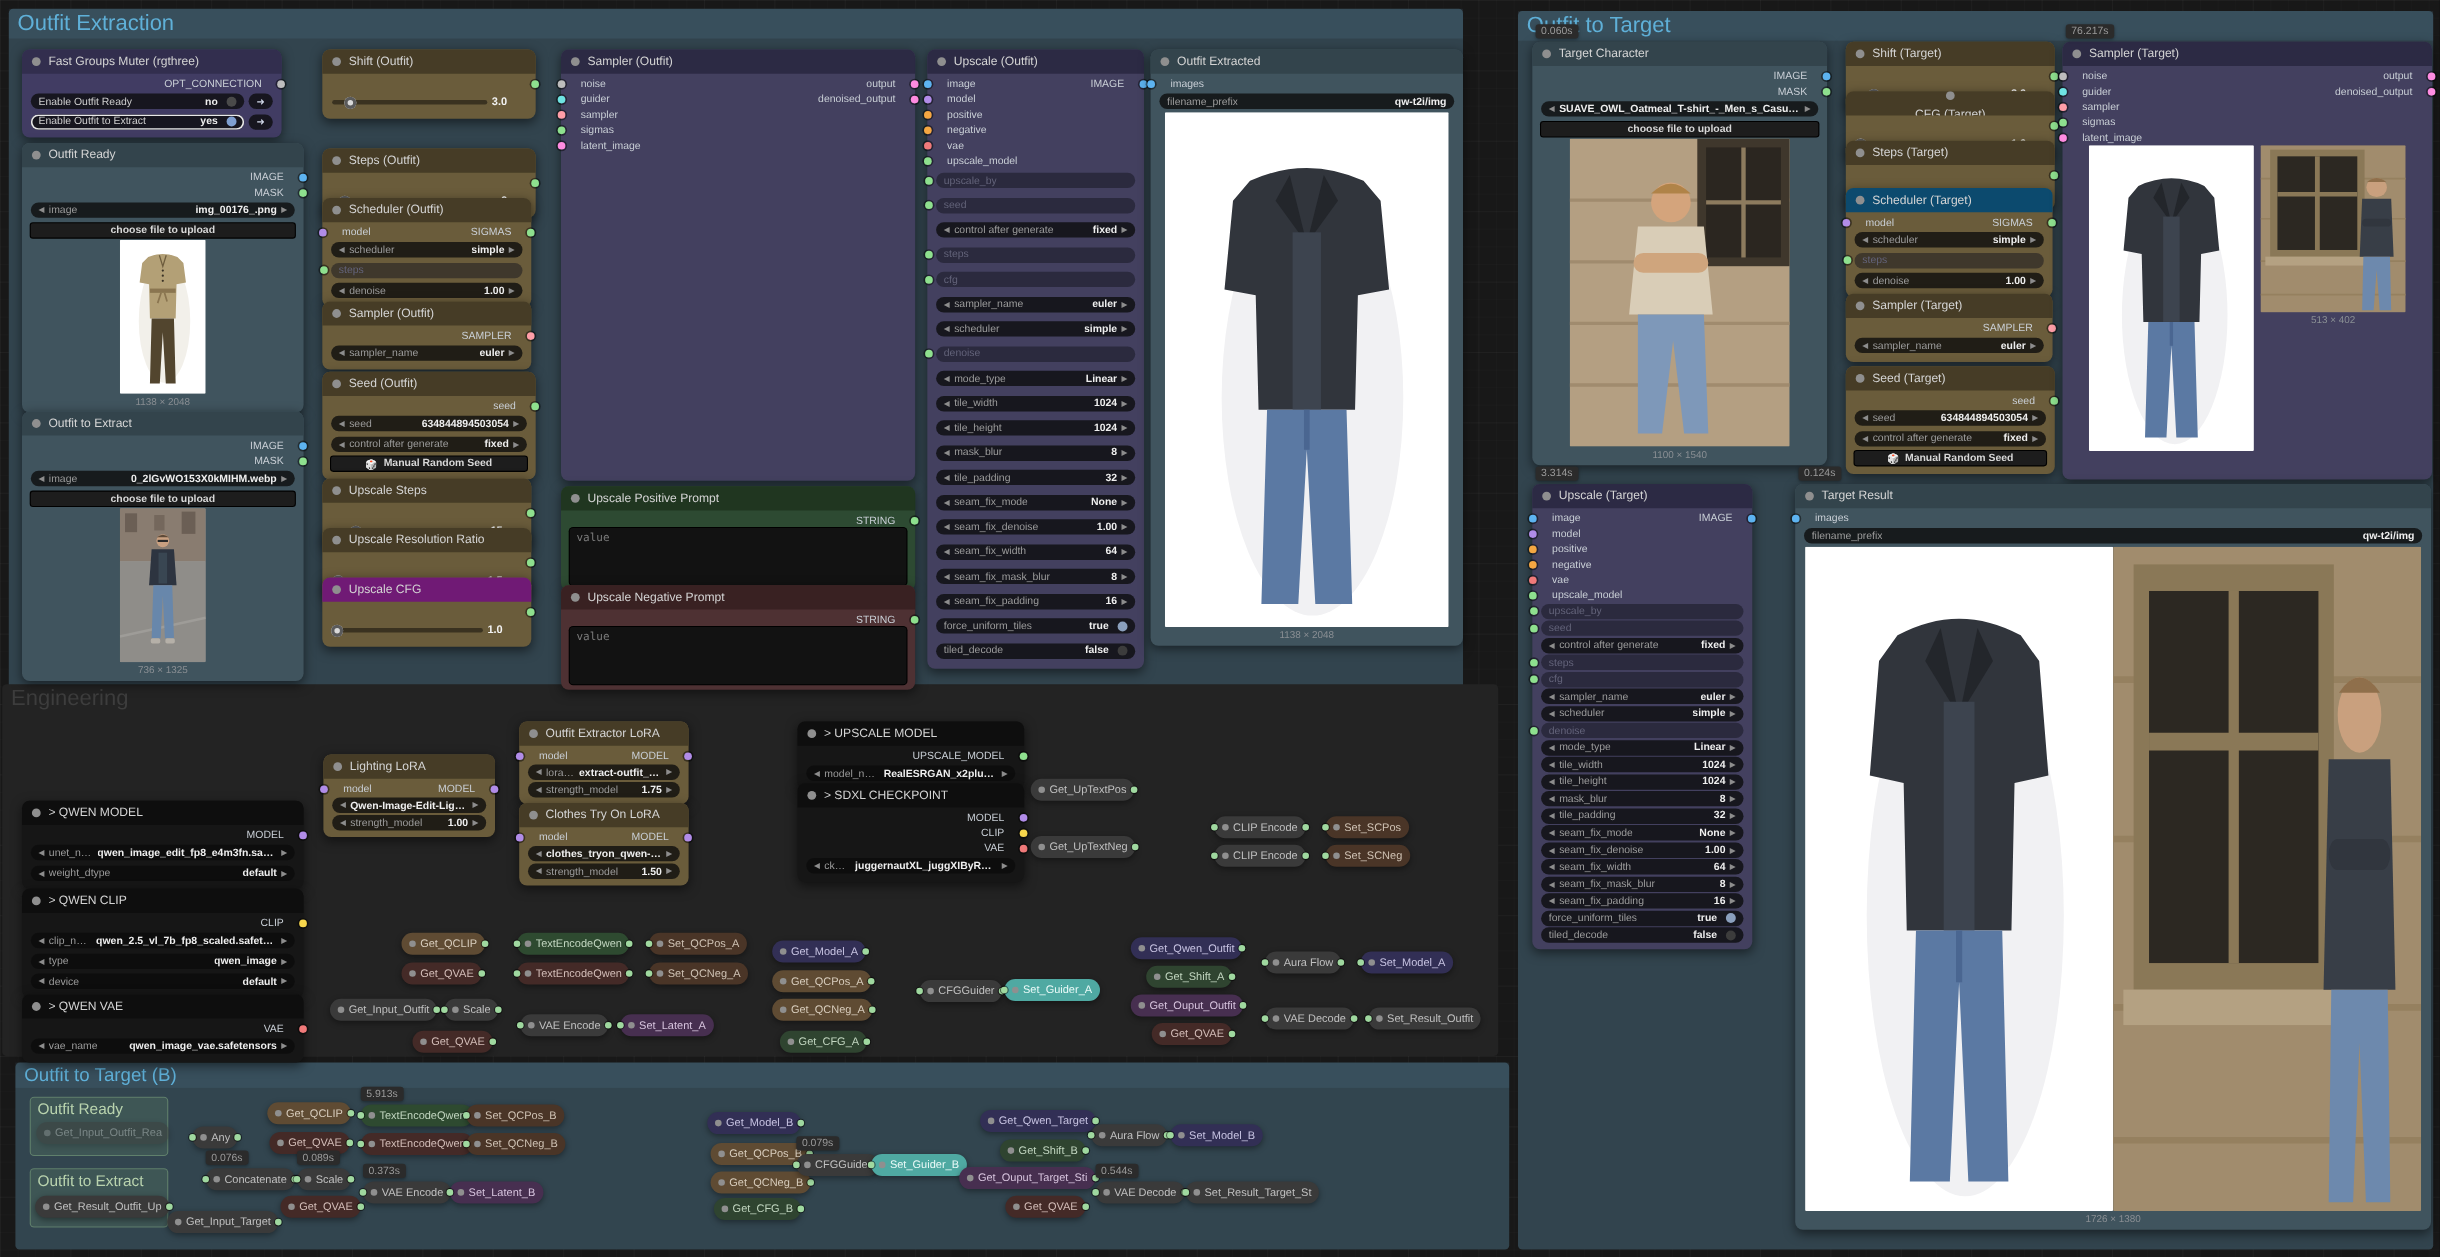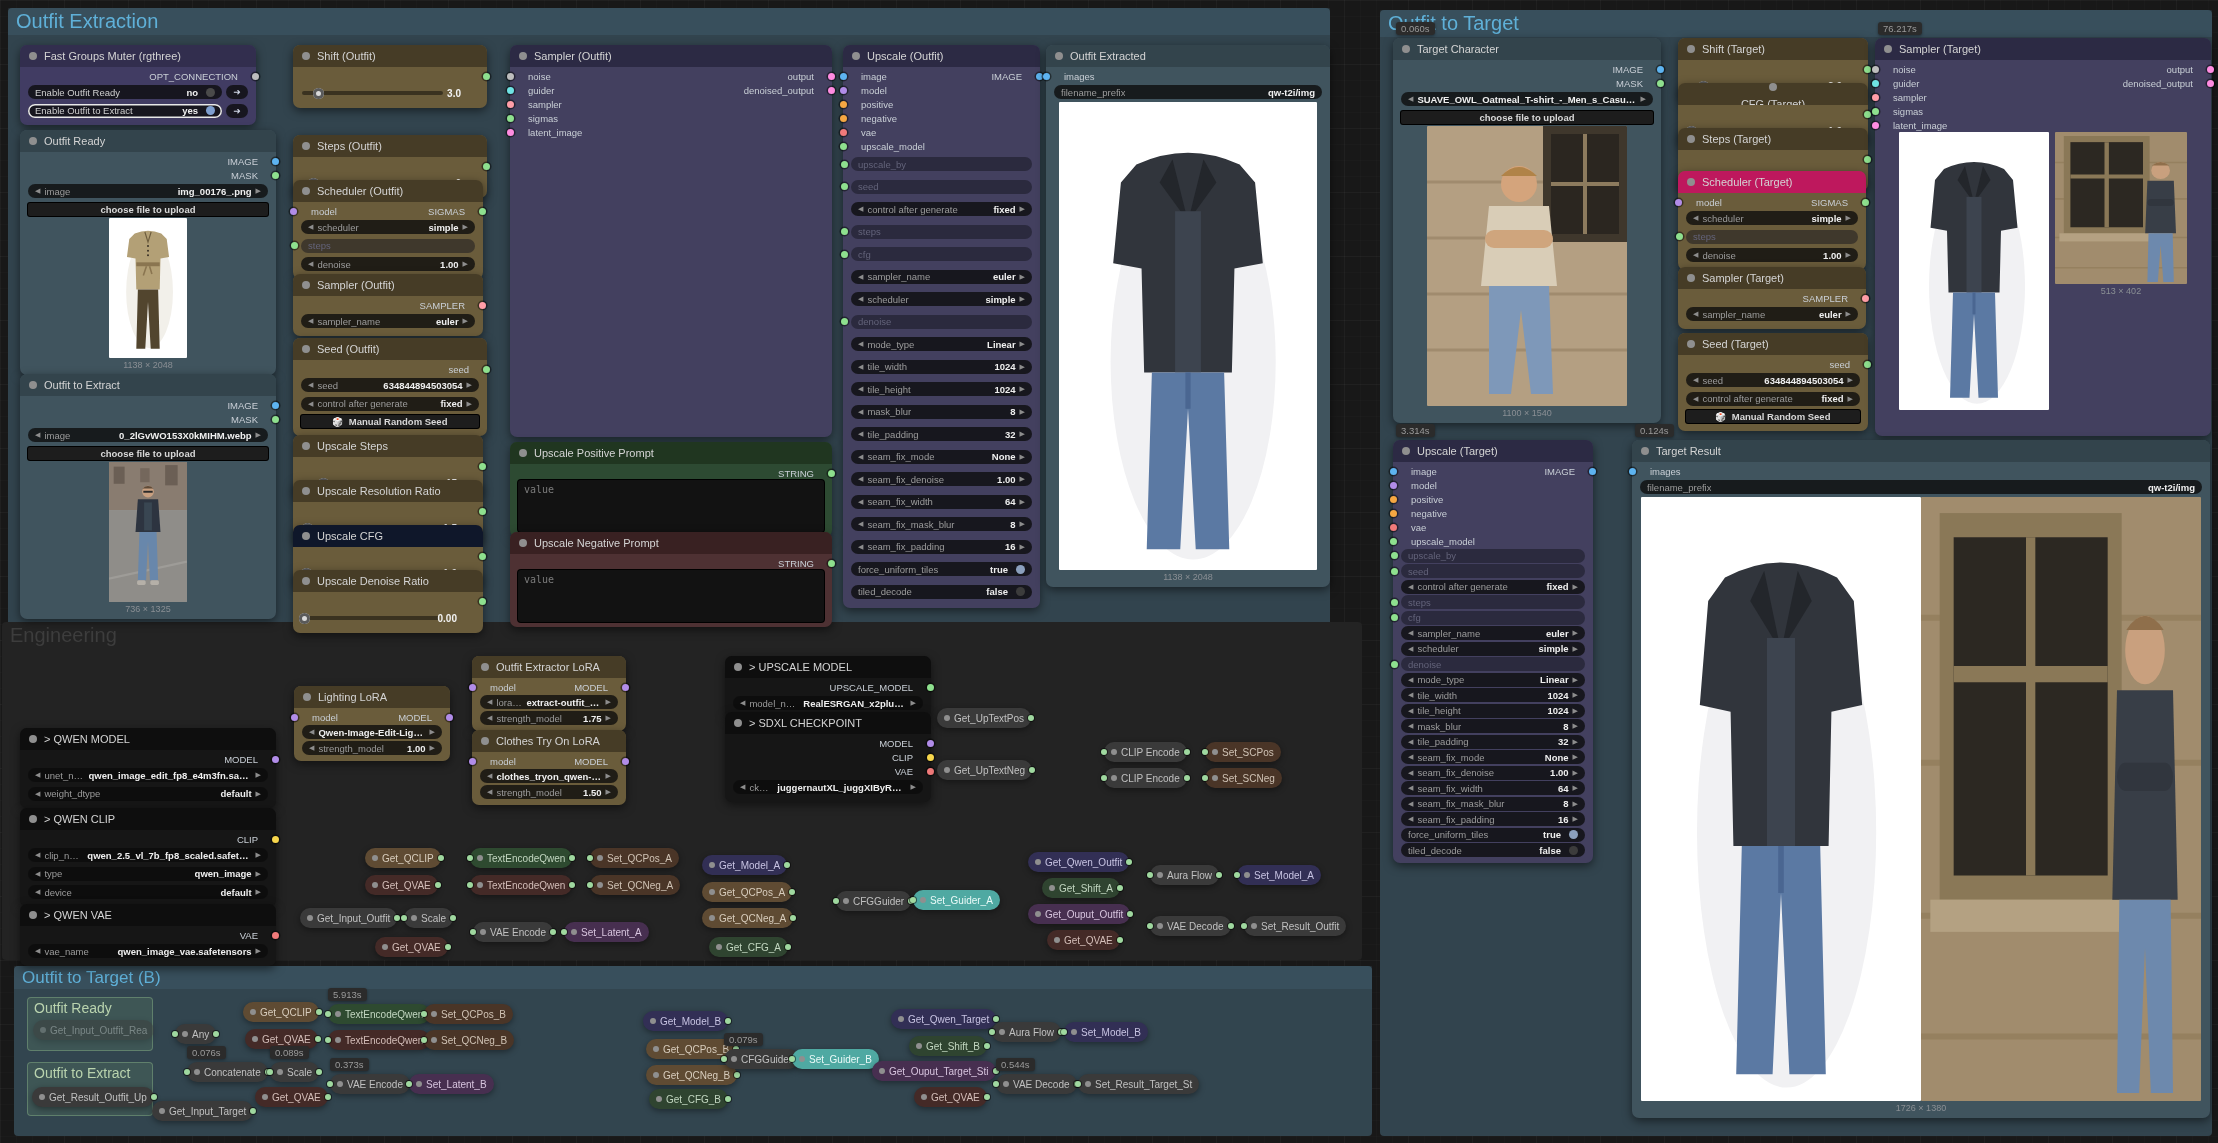--- a/index.html
+++ b/index.html
@@ -595,59 +595,37 @@
         <div class="wrow" style="height: 20px;">
           <div style="position: absolute; inset: 0px;">
             <div class="track"></div>
             <div class="knob" style="left: calc(2.88% + 9px); top: 50%;"></div>
             <div class="sval">1.5</div>
           </div>
         </div>
       </div>
     </div>
     <div class="node" style="left: 293px; top: 525px; width: 190px; background: rgb(106, 92, 59);">
-      <div class="hd" style="background: #0f172a;">
+      <div class="hd" style="background: #701a75;">
         <div class="hdot"></div>
         <div>Upscale CFG</div>
       </div>
       <div class="body">
         <div class="srow">
           <div class="lft"></div>
           <div class="rgt">
             <div></div>
             <div class="sdot outdot" style="position: relative; right: -9px; background: rgb(142, 224, 142);"></div>
           </div>
         </div>
         <div class="wrow" style="height: 20px;">
           <div style="position: absolute; inset: 0px;">
             <div class="track"></div>
             <div class="knob" style="left: calc(2.16% + 9px); top: 50%;"></div>
             <div class="sval">1.0</div>
-          </div>
-        </div>
-      </div>
-    </div>
-    <div class="node" style="left: 293px; top: 570px; width: 190px; background: rgb(106, 92, 59);">
-      <div class="hd" style="background: rgb(70, 60, 38);">
-        <div class="hdot"></div>
-        <div>Upscale Denoise Ratio</div>
-      </div>
-      <div class="body">
-        <div class="srow">
-          <div class="lft"></div>
-          <div class="rgt">
-            <div></div>
-            <div class="sdot outdot" style="position: relative; right: -9px; background: rgb(142, 224, 142);"></div>
-          </div>
-        </div>
-        <div class="wrow" style="height: 20px;">
-          <div style="position: absolute; inset: 0px;">
-            <div class="track"></div>
-            <div class="knob" style="left: calc(1.44% + 9px); top: 50%;"></div>
-            <div class="sval">0.00</div>
           </div>
         </div>
       </div>
     </div>
     <div class="node" style="left: 510px; top: 45px; width: 322px; background: rgb(67, 64, 95); height: 392px;">
       <div class="hd" style="background: rgb(44, 42, 68);">
         <div class="hdot"></div>
         <div>Sampler (Outfit)</div>
       </div>
       <div class="body">
@@ -1336,21 +1314,21 @@
         <div class="wrow" style="height: 20px;">
           <div style="position: absolute; inset: 0px;">
             <div class="track"></div>
             <div class="knob" style="left: calc(6.48% + 9px); top: 50%;"></div>
             <div class="sval">8</div>
           </div>
         </div>
       </div>
     </div>
     <div class="node" style="left: 1678px; top: 171px; width: 188px; background: rgb(106, 92, 59);">
-      <div class="hd" style="background: #be185d;">
+      <div class="hd" style="background: #0c4a6e;">
         <div class="hdot"></div>
         <div>Scheduler (Target)</div>
       </div>
       <div class="body">
         <div class="srow">
           <div class="lft">
             <div class="sdot indot" style="position: relative; left: -9px; background: rgb(177, 140, 232);"></div>
             <div>model</div>
           </div>
           <div class="rgt">

